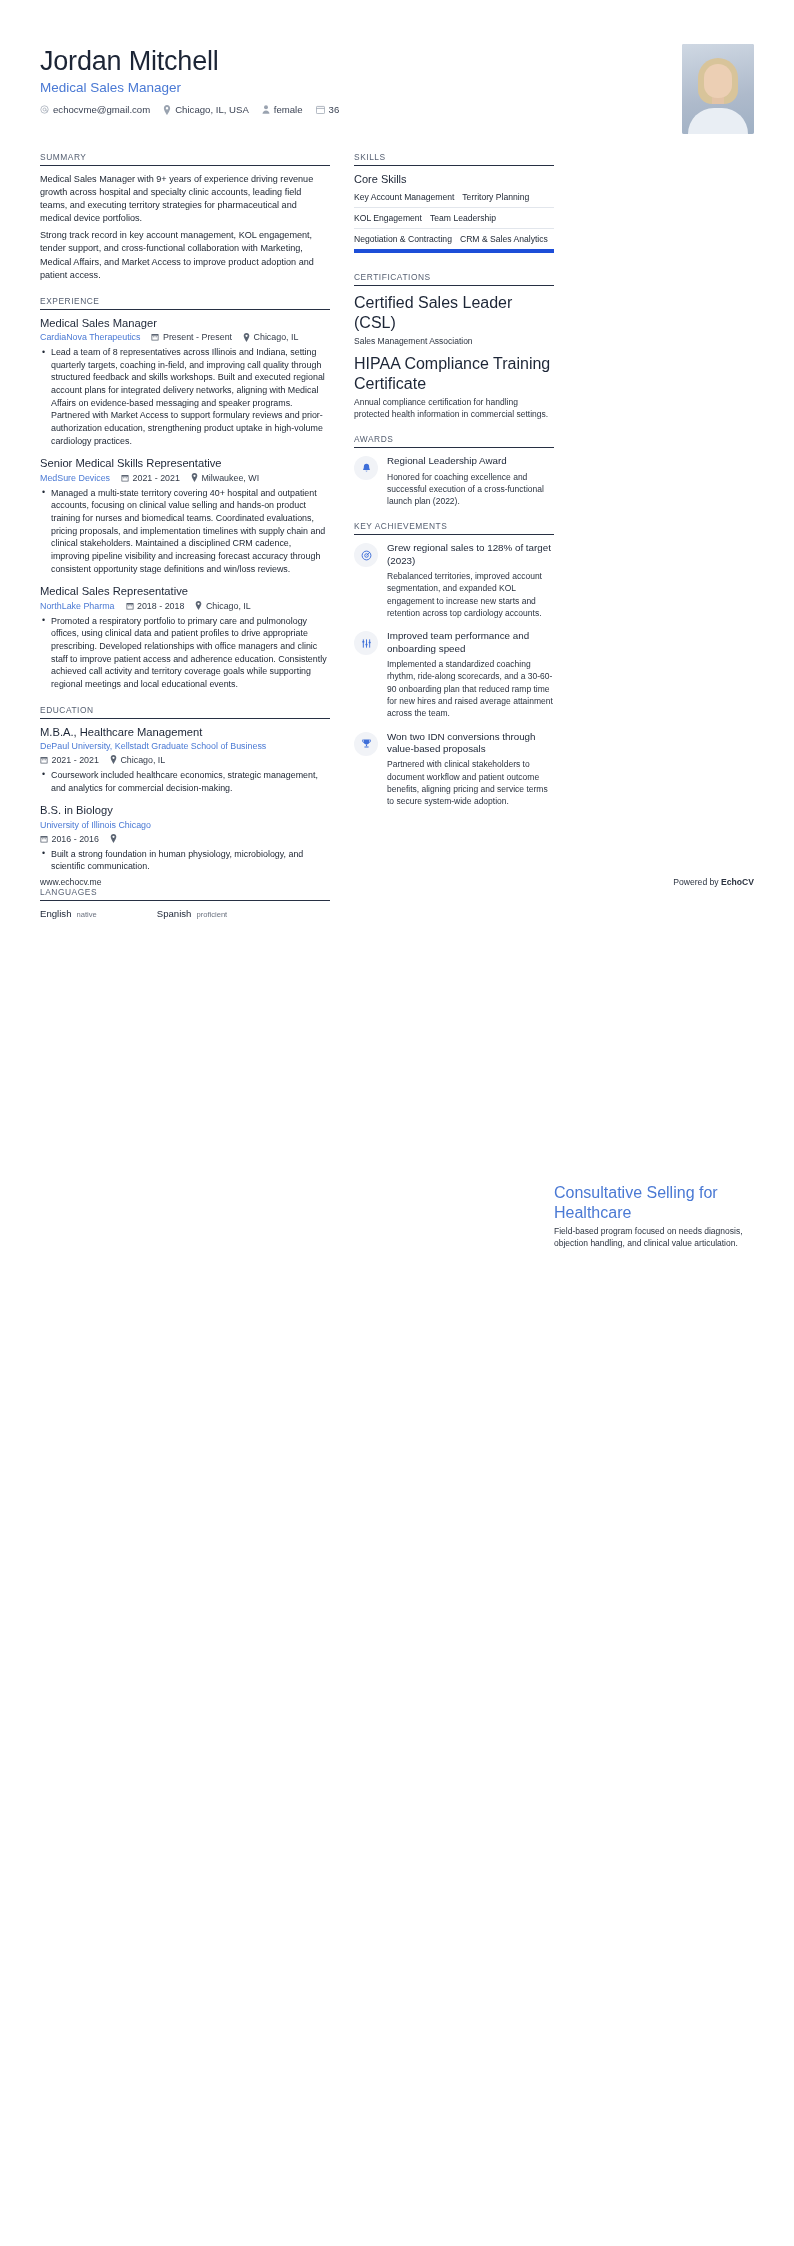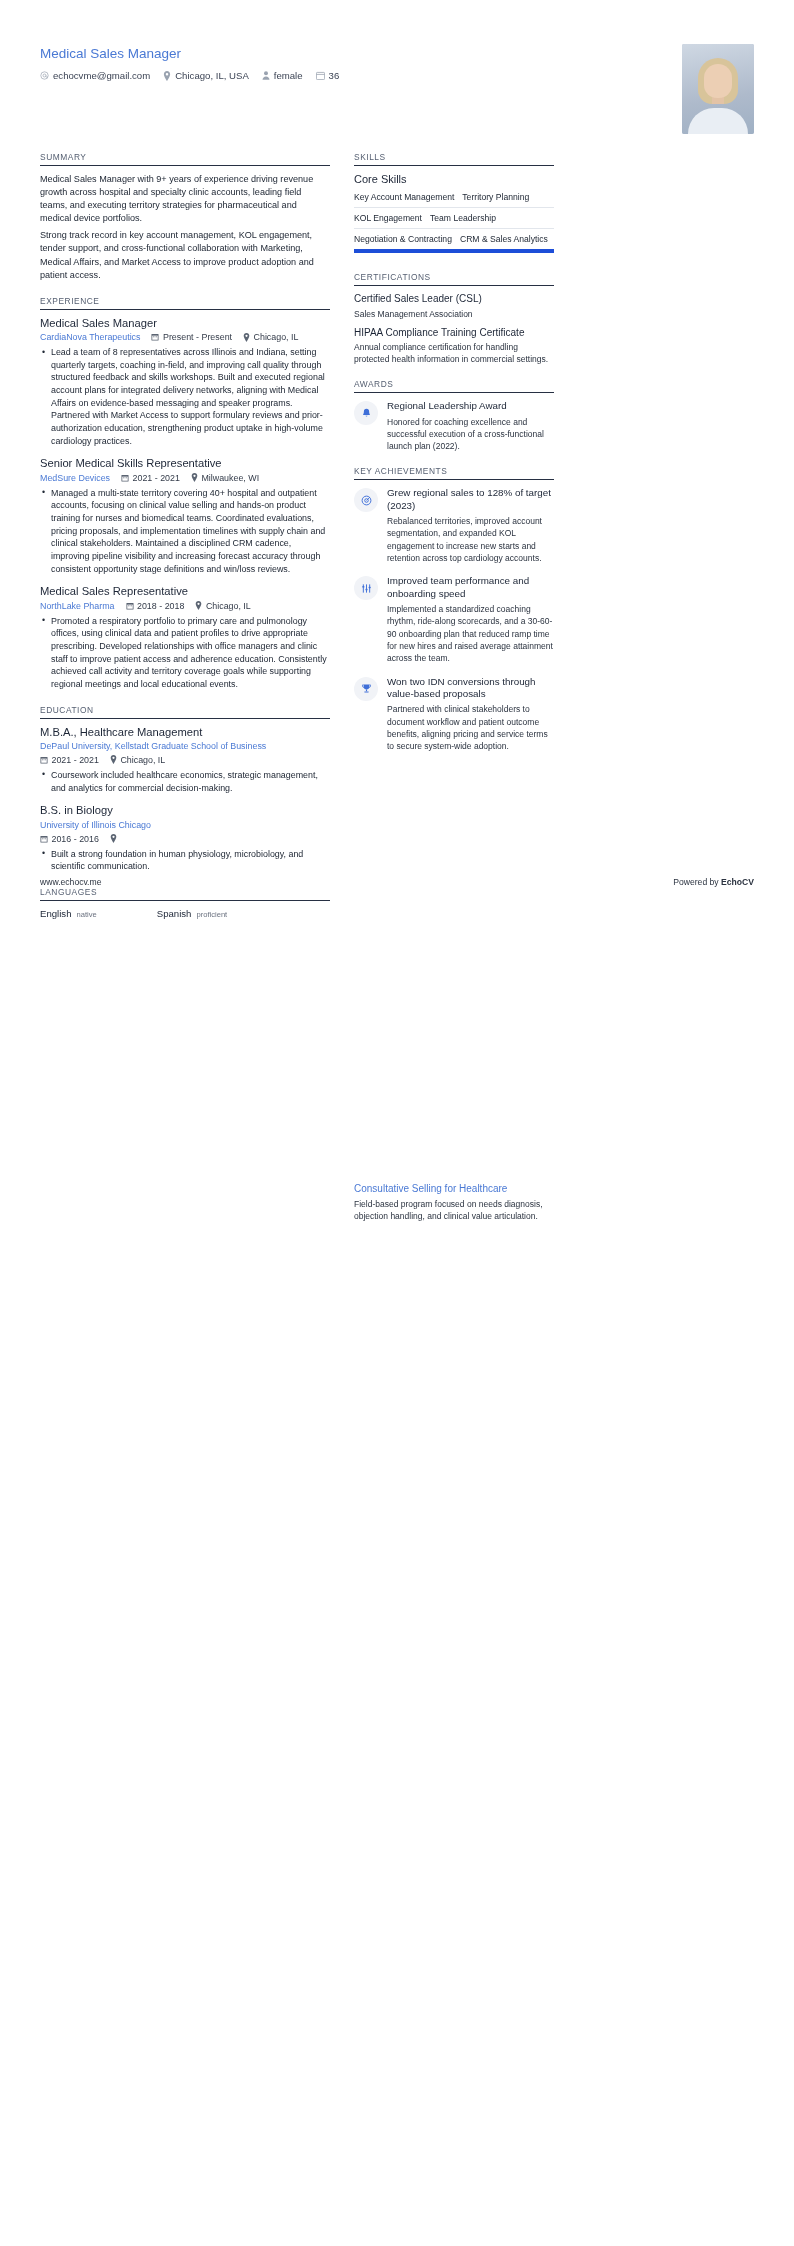--- a/index.html
+++ b/index.html
@@ -169,21 +169,21 @@
   }
   .skill-row:last-child { border-bottom: 4px solid #1d4ed8; }
   .skill {
     font-size: 8.6px;
     color: #222a37;
     white-space: nowrap;
   }
 
   
   .cert { margin-bottom: 7px; }
-  .cert-name { font-size: 10px; color: #1c2536; margin-bottom: 2px; line-height: 1.25; }
+  .cert-name { font-size: 16px; color: #1c2536; margin-bottom: 2px; line-height: 1.25; }
   .cert-name.link { color: #4a79d4; }
   .cert-desc { font-size: 8.5px; line-height: 1.42; color: #2b3340; }
 
   
   .award { display: flex; gap: 9px; margin-bottom: 11px; align-items: flex-start; }
   .award-ic {
     width: 24px; height: 24px; flex: none;
     border-radius: 50%;
     background: #f1f3f7;
     display: flex; align-items: center; justify-content: center;
@@ -216,20 +216,21 @@
 </style>
 </head>
 <body>
 
 <div class="page">
 
   <div class="sheet">
 
     <div class="header">
       <div class="header-left">
+        <div class="name">Jordan Mitchell</div>
         <div class="role">Medical Sales Manager</div>
         <div class="contact-row">
 
           <div class="contact-item">
             <span class="ic">
               <svg width="9" height="9" viewBox="0 0 16 16">
                   <circle cx="8" cy="8" r="6.6" fill="none" stroke="#9aa3b0" stroke-width="1.2"></circle>
                   <circle cx="8" cy="8" r="2.6" fill="none" stroke="#9aa3b0" stroke-width="1.2"></circle>
                   <path d="M10.6 8v2.2a1.9 1.9 0 0 0 3.2 0" fill="none" stroke="#9aa3b0" stroke-width="1.2"></path>
                 </svg>
@@ -580,21 +581,21 @@
     <div class="footer" style="bottom:236px;">
       <div>www.echocv.me</div>
       <div>
         <span>Powered by </span><span class="brand">EchoCV</span>
       </div>
     </div>
 
   </div>
 
   <div class="sheet second" style="padding:0 40px;">
-    <div class="cols" style="margin-top:60px;">
+    <div class="cols" style="margin-top:60px;justify-content:flex-end;">
       <div class="col-left"></div>
       <div class="col-right">
         <div class="cert">
           <div class="cert-name link">Consultative Selling for Healthcare</div>
           <div class="cert-desc">Field-based program focused on needs diagnosis, objection handling, and clinical value articulation.</div>
         </div>
       </div>
     </div>
 
   </div>

